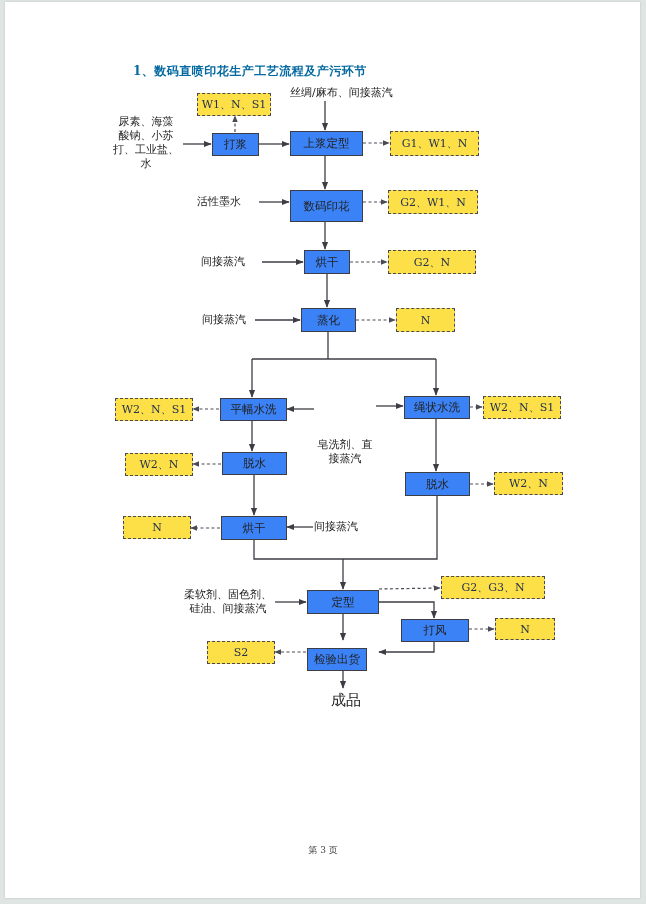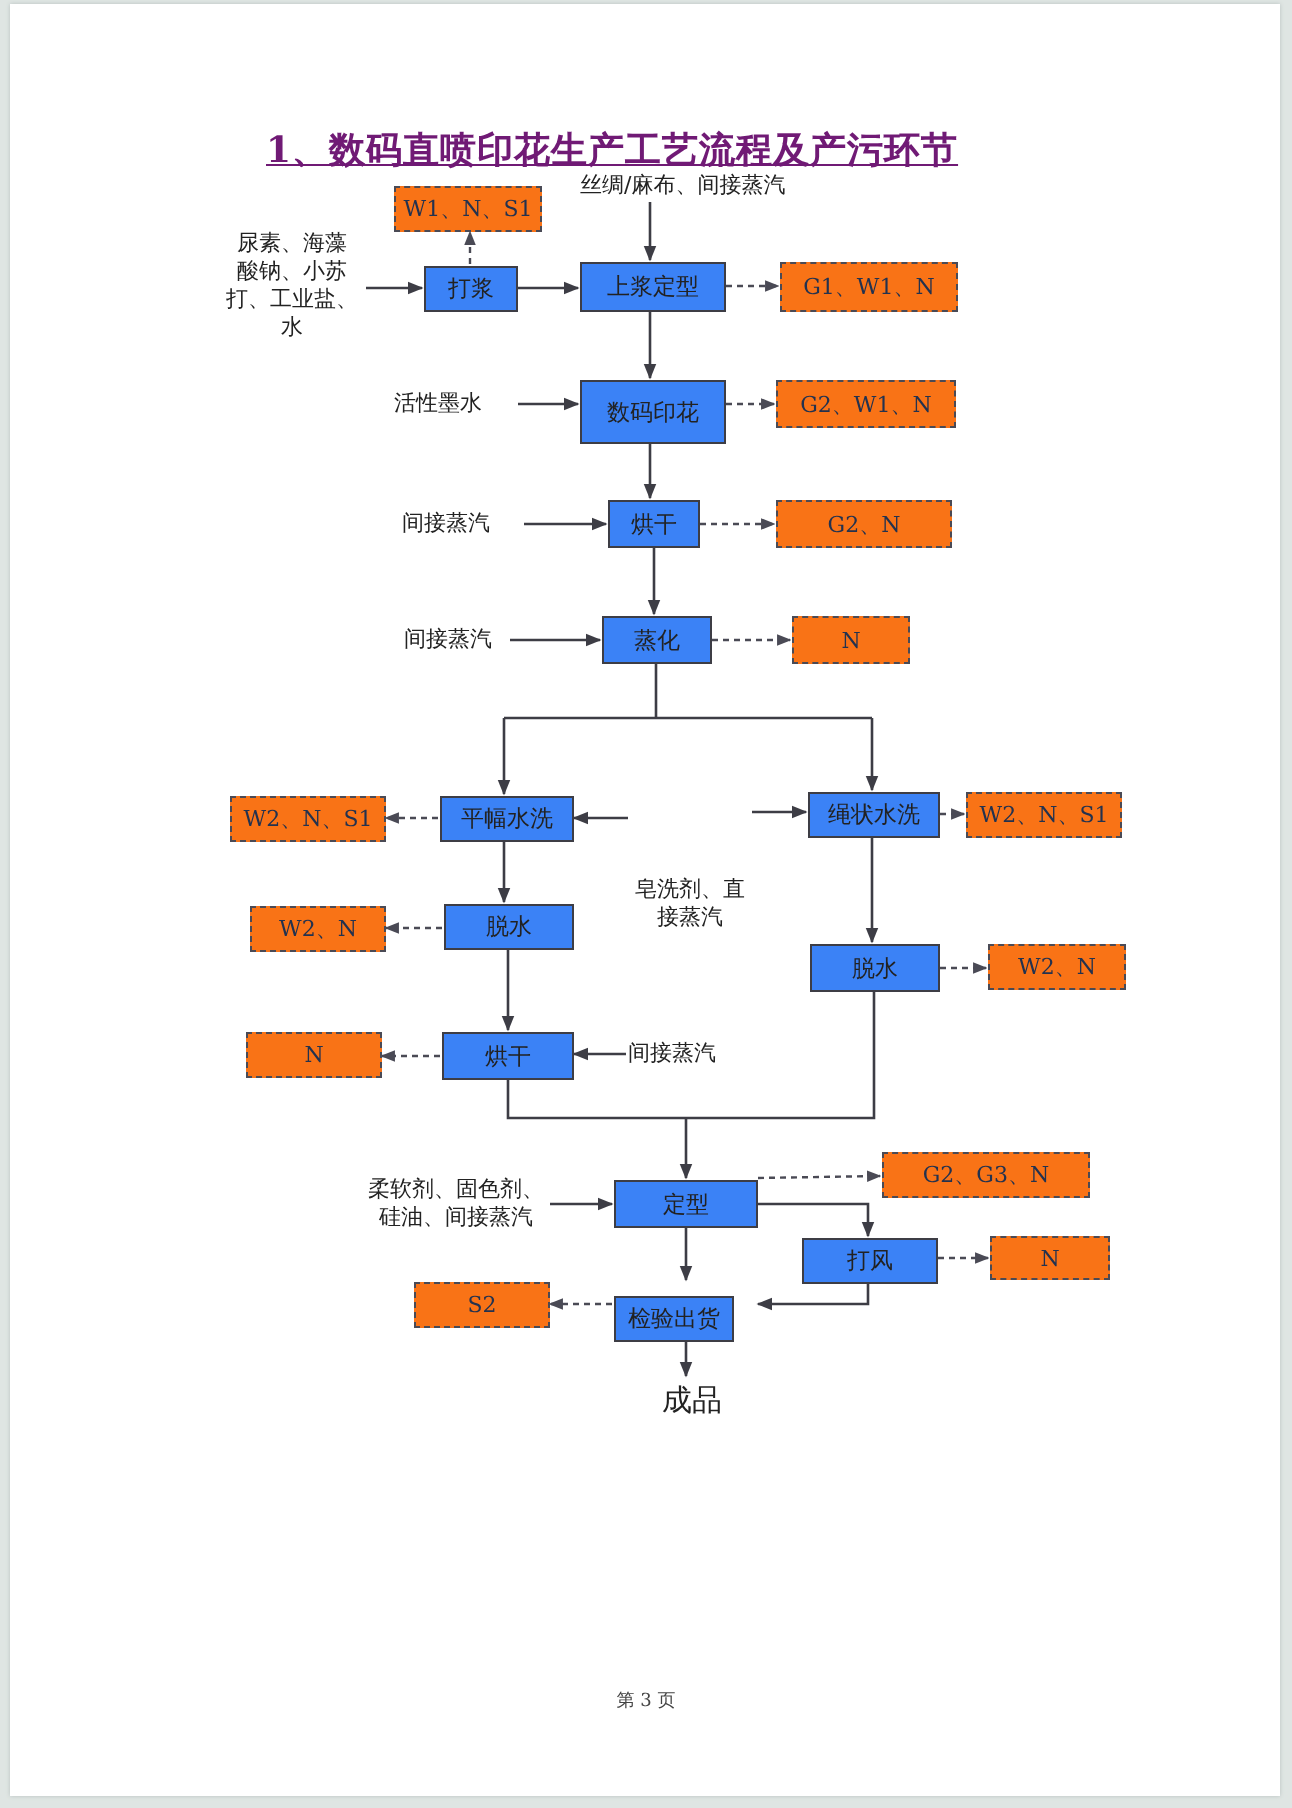--- a/index.html
+++ b/index.html
@@ -14,42 +14,41 @@
     position: absolute;
     left: 5px; top: 2px;
     width: 635px; height: 896px;
     background: #ffffff;
     box-shadow: 0 0 2px #b9c2bf;
   }
   .title {
     position: absolute;
     left: 133px; top: 63px;
     font-family: "DejaVu Serif", "Liberation Serif", serif;
-    font-size: 18px;
+    font-size: 12px;
     font-weight: bold;
-    color: #701a75;
+    color: #0369a1;
     letter-spacing: 0.5px;
     white-space: nowrap;
-    text-decoration: underline;
   }
   .box {
     position: absolute;
     box-sizing: border-box;
     border: 1.5px solid #3d3d45;
     background: #3b82f6;
     display: flex; align-items: center; justify-content: center;
     font-size: 11.5px;
     color: #222;
     white-space: nowrap;
   }
   .dbox {
     position: absolute;
     box-sizing: border-box;
     border: 1.3px dashed #4a4a55;
-    background: #f97316;
+    background: #fde047;
     display: flex; align-items: center; justify-content: center;
     font-family: "DejaVu Serif", "Liberation Serif", serif;
     font-size: 11px;
     color: #23324f;
     white-space: nowrap;
   }
   .lbl {
     position: absolute;
     font-size: 11px;
     color: #222;

